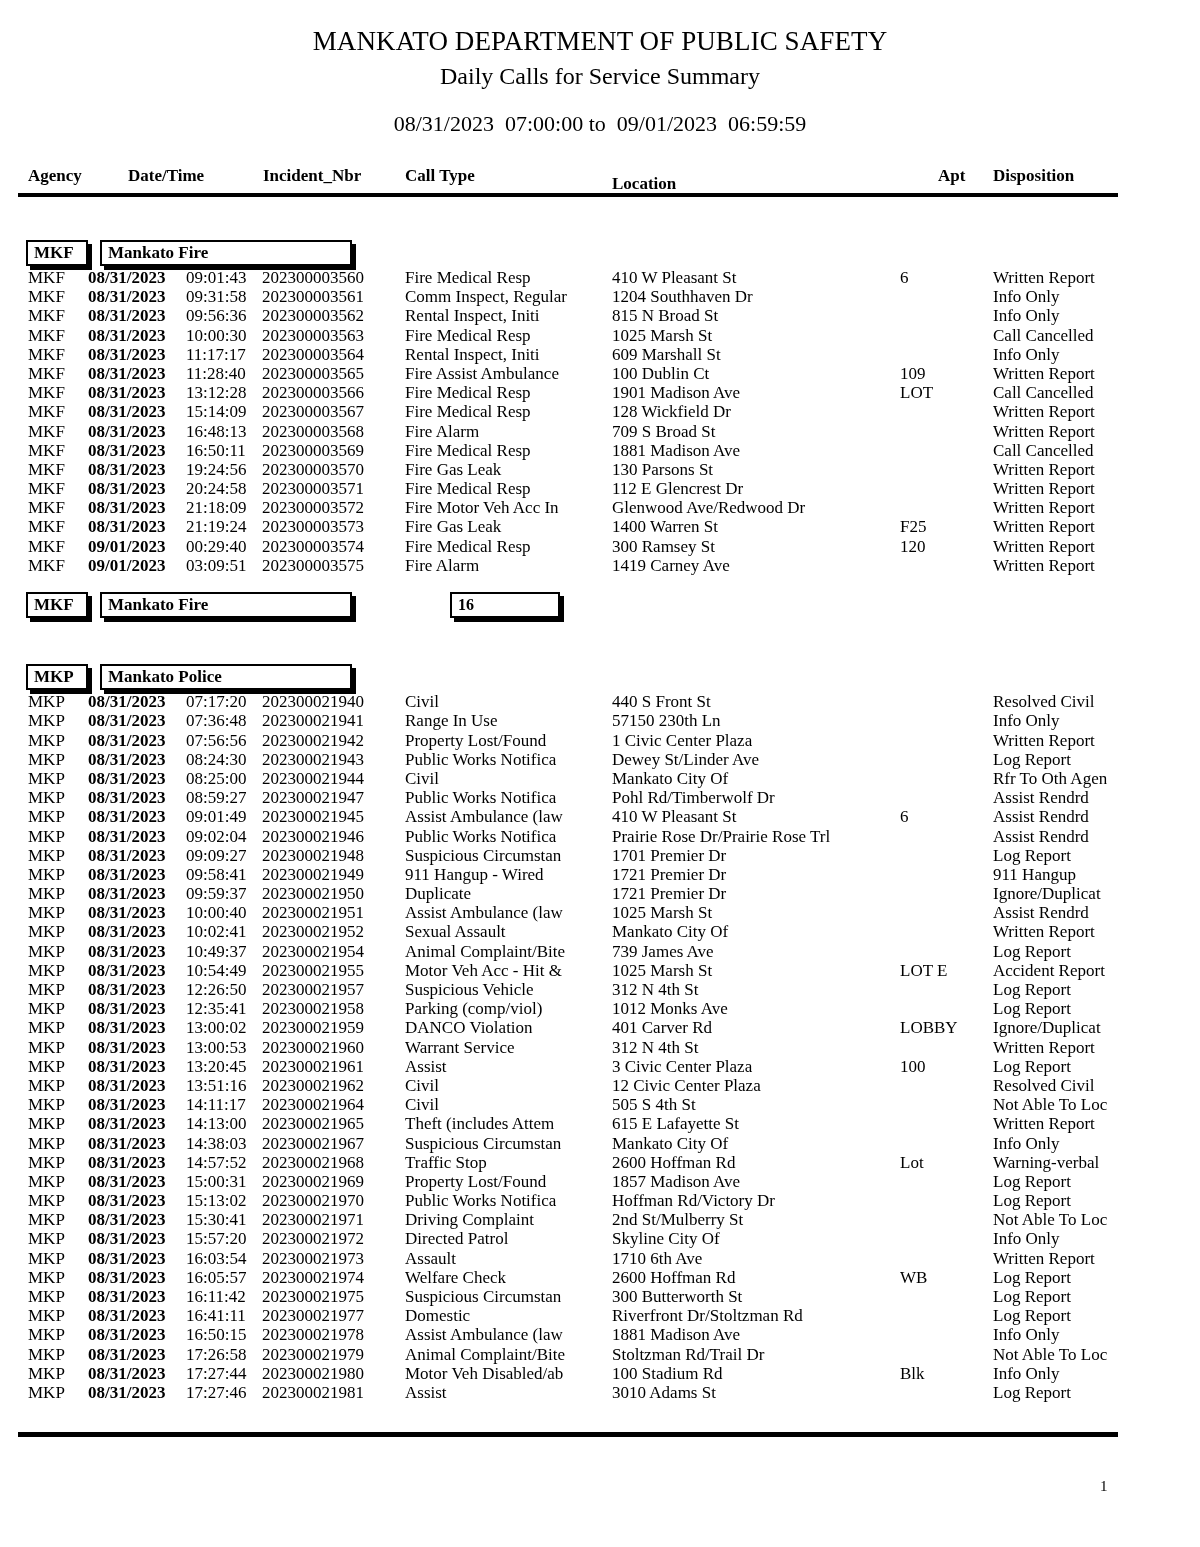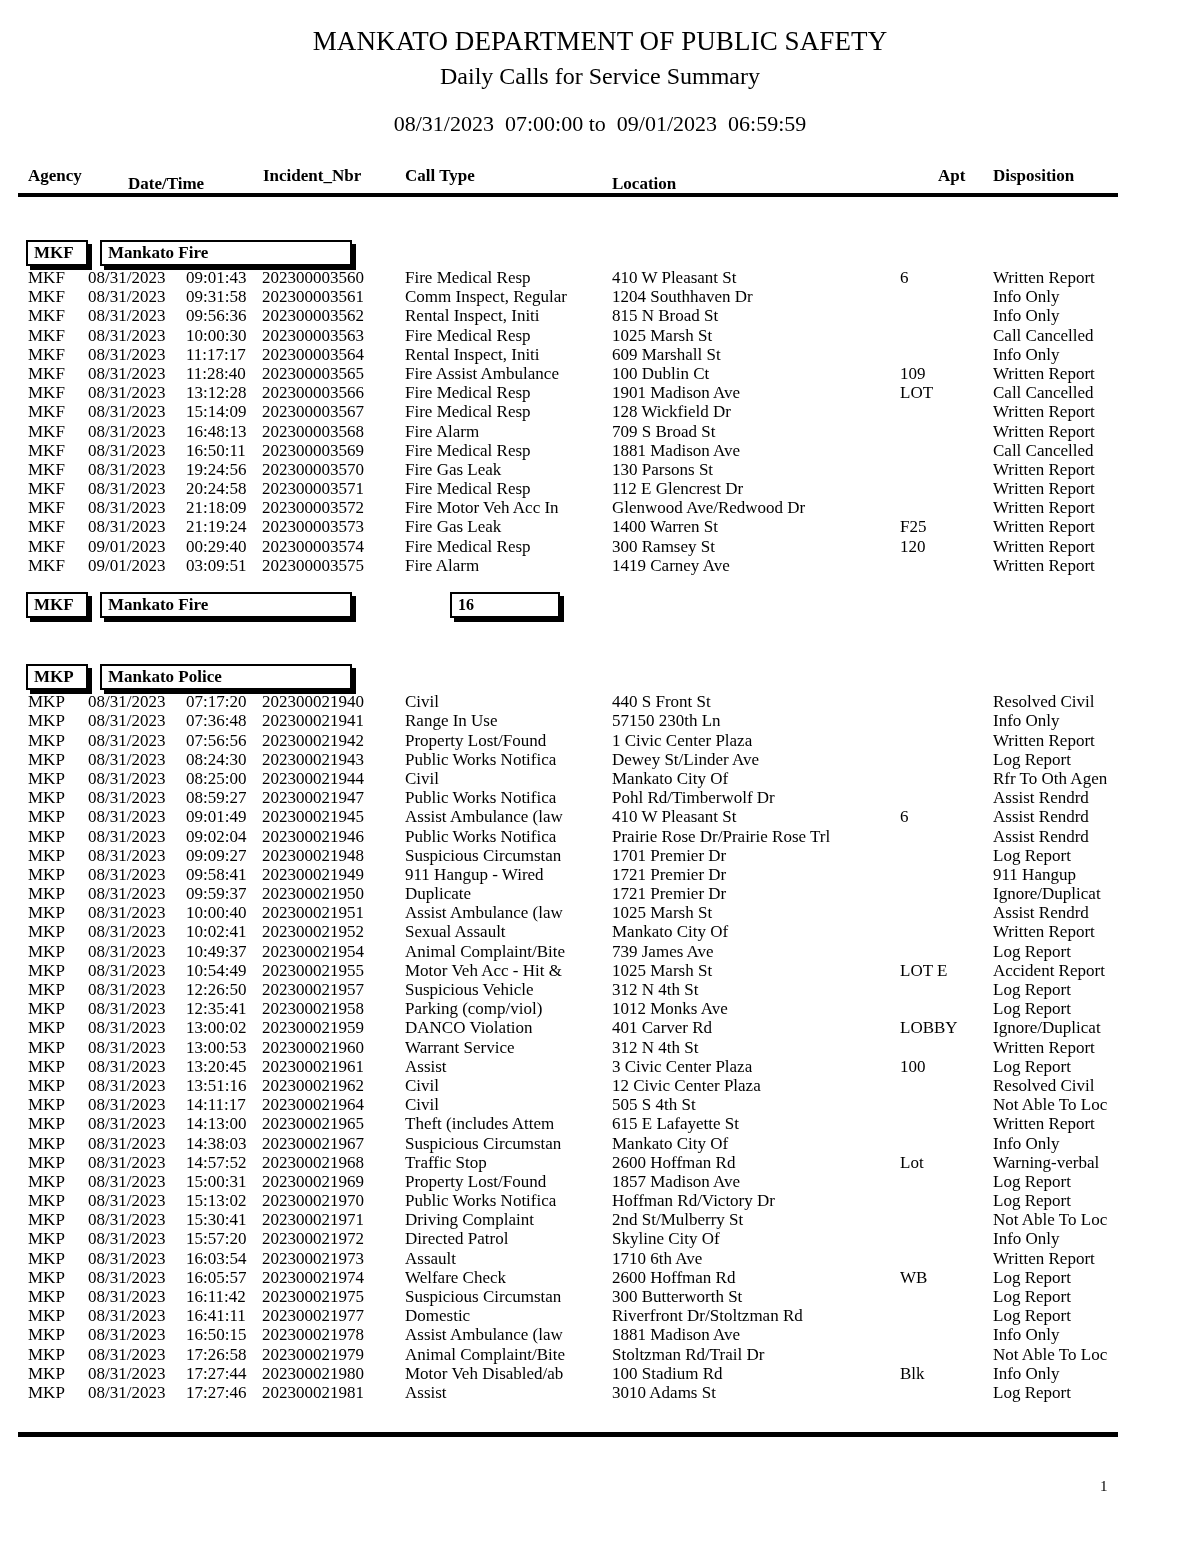--- a/index.html
+++ b/index.html
@@ -52,21 +52,21 @@
     width: 1200px;
     height: 30px;
     font-weight: bold;
     font-size: 17px;
   }
   .col-head span {
     position: absolute;
     white-space: nowrap;
   }
   .h-agency     { left: 28px;  top: 0px; }
-  .h-datetime   { left: 128px; top: 0px; margin-top: 8px; }
+  .h-datetime   { left: 128px; top: 0px; }
   .h-incident   { left: 263px; top: 0px; }
   .h-calltype   { left: 405px; top: 0px; }
   .h-location   { left: 612px; top: 8px; }
   .h-apt        { left: 938px; top: 0px; }
   .h-disposition{ left: 993px; top: 0px; }
 
   .rule-top {
     position: absolute;
     left: 18px;
     top: 193px;
@@ -135,21 +135,21 @@
     font-size: 17px;
     line-height: 19.2px;
     white-space: nowrap;
   }
   .row > span {
     position: absolute;
     top: 0;
     white-space: nowrap;
   }
   .c-agency    { left: 28px;  }
-  .c-date      { left: 88px;  }
+  .c-date      { left: 88px; font-weight: bold;  }
   .c-time      { left: 186px; }
   .c-incident  { left: 262px; }
   .c-calltype  { left: 405px; }
   .c-location  { left: 612px; }
   .c-apt       { left: 900px; }
   .c-disp      { left: 993px; }
 
   
   .page-number {
     position: absolute;

